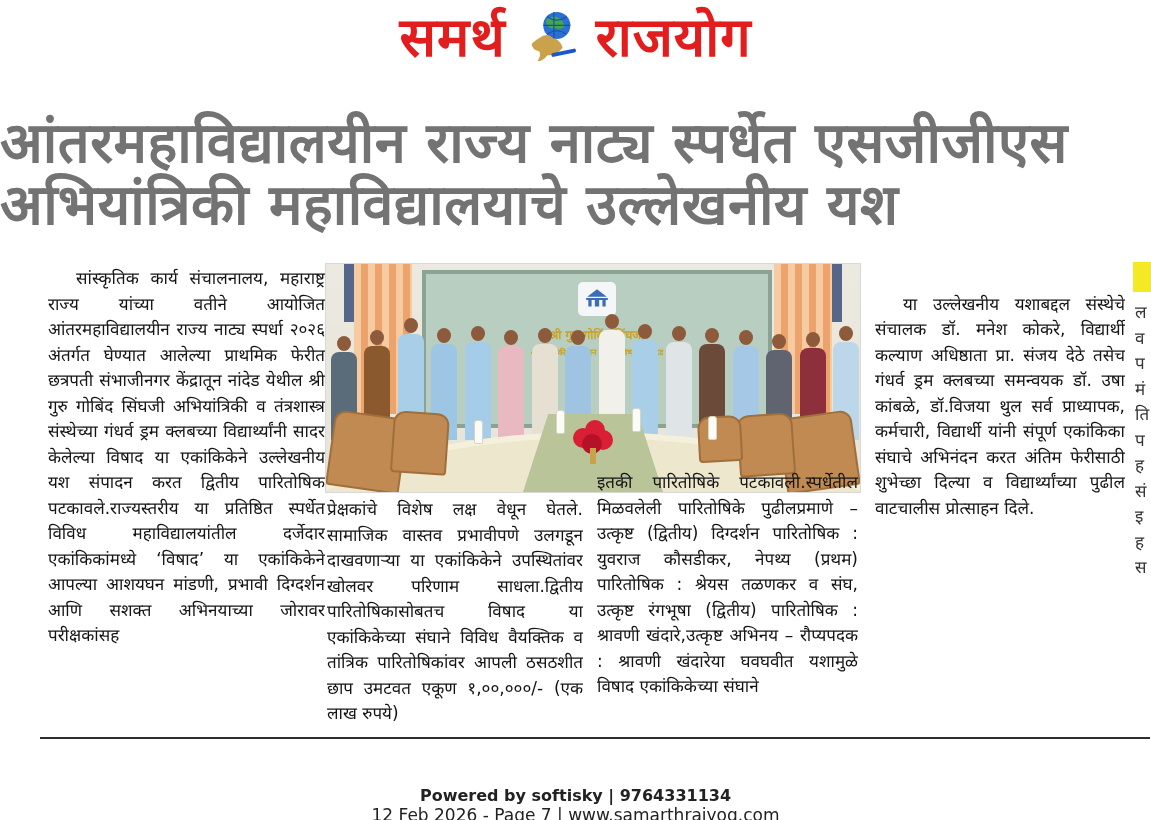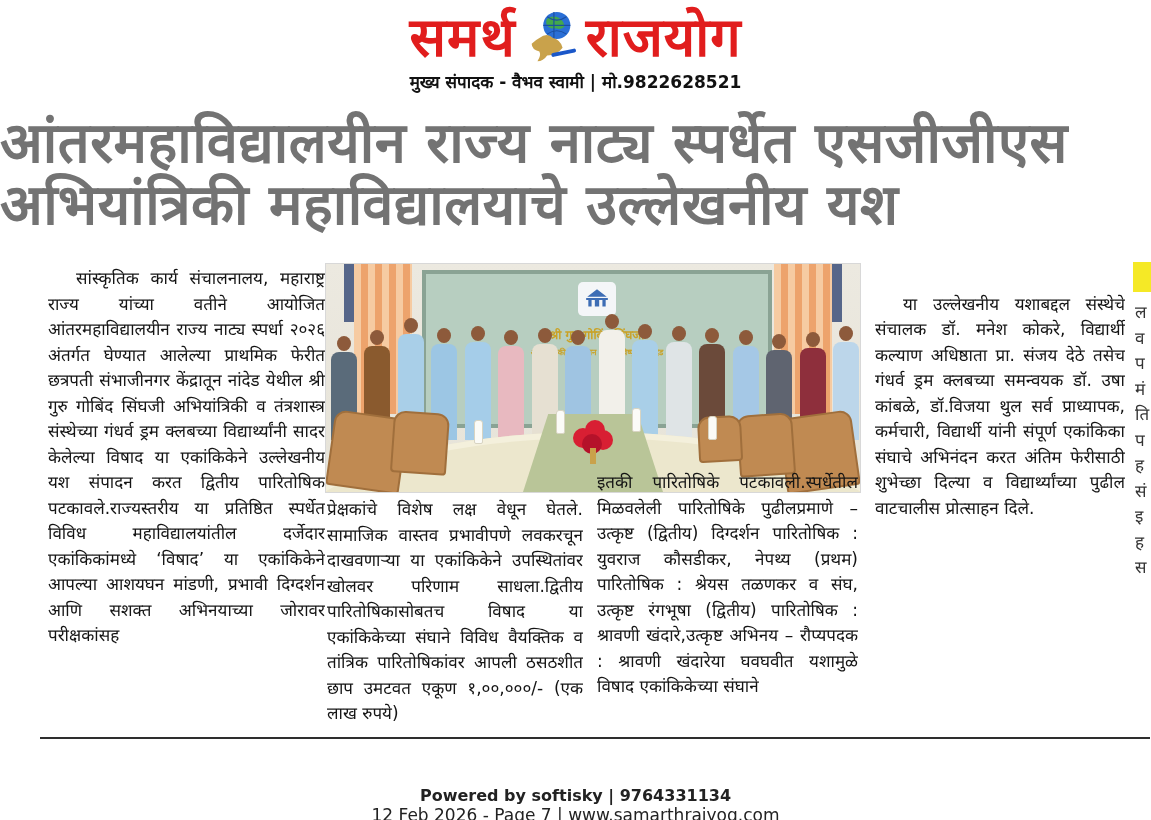--- a/index.html
+++ b/index.html
@@ -1,21 +1,21 @@
 <!DOCTYPE html>
 <html><head>
 <meta charset="utf-8">
 <style>
   html,body{margin:0;padding:0;background:#ffffff;}
   .page{position:relative;width:1151px;height:820px;background:#ffffff;overflow:hidden;
         font-family:"DejaVu Sans","Liberation Sans",sans-serif;color:#1a1a1a;}
 
   
   .masthead{position:absolute;top:8px;left:0;width:100%;text-align:center;}
-  .masthead-title{display:inline-flex;align-items:center;gap:6px;font-weight:bold;
+  .masthead-title{display:inline-flex;align-items:center;gap:16px;font-weight:bold;
         font-size:54px;line-height:60px;color:#e11d1d;letter-spacing:1px;}
   .masthead-logo{width:58px;height:58px;display:inline-block;vertical-align:middle;}
   .masthead-tagline{margin-top:2px;font-size:17px;font-weight:bold;color:#111;}
 
   
   .headline{position:absolute;top:112px;left:0;width:100%;
         font-weight:bold;color:#737373;font-size:56px;line-height:62px;letter-spacing:0.5px;}
 
   
   .bodycol{position:absolute;text-align:justify;font-size:17px;line-height:25.5px;
@@ -79,21 +79,20 @@
         <svg viewBox="0 0 60 60" width="58" height="58">
           <circle cx="36" cy="17" r="14" fill="#2a6fd6"></circle>
           <path d="M26 10 q6 -4 12 -1 q5 3 6 9 q-4 4 -9 2 q-6 1 -9 -3 q-2 -4 0 -7z" fill="#43a84b"></path>
           <path d="M33 3 v28 M22 17 h28 M26 8 q10 7 20 0 M26 26 q10 -7 20 0" stroke="#1b4fa0" stroke-width="1.2" fill="none"></path>
           <path d="M18 30 q8 -6 14 0 q8 2 10 10 q-6 8 -16 8 q-4 6 -10 6 q4 -6 2 -10 q-8 -2 -8 -8 q4 -4 8 -6z" fill="#c9a24b"></path>
           <rect x="30" y="46" width="26" height="4" rx="2" transform="rotate(-12 30 46)" fill="#1a57c9"></rect>
         </svg>
       </span>
       <span>राजयोग</span>
     </div>
-    <div class="masthead-tagline">मुख्य संपादक - वैभव स्वामी | मो.9822628521</div>
   </div>
 
   <div class="headline">
     <div>आंतरमहाविद्यालयीन राज्य नाट्य स्पर्धेत एसजीजीएस</div>
     <div>अभियांत्रिकी महाविद्यालयाचे उल्लेखनीय यश</div>
   </div>
 
   <div class="bodycol col1">
     <span class="para-indent">सांस्कृतिक कार्य संचालनालय, महाराष्ट्र राज्य यांच्या वतीने आयोजित आंतरमहाविद्यालयीन राज्य नाट्य स्पर्धा २०२६ अंतर्गत घेण्यात आलेल्या प्राथमिक फेरीत छत्रपती संभाजीनगर केंद्रातून नांदेड येथील श्री गुरु गोबिंद सिंघजी अभियांत्रिकी व तंत्रशास्त्र संस्थेच्या गंधर्व ड्रम क्लबच्या विद्यार्थ्यांनी सादर केलेल्या विषाद या एकांकिकेने उल्लेखनीय यश संपादन करत द्वितीय पारितोषिक पटकावले.राज्यस्तरीय या प्रतिष्ठित स्पर्धेत विविध महाविद्यालयांतील दर्जेदार एकांकिकांमध्ये ‘विषाद’ या एकांकिकेने आपल्या आशयघन मांडणी, प्रभावी दिग्दर्शन आणि सशक्त अभिनयाच्या जोरावर परीक्षकांसह</span>
   </div>
@@ -191,21 +190,21 @@
     <div class="bottle" style="left:382px;bottom:52px;"></div>
     <div class="ph-flower">
       <div class="bloom" style="left:0;top:10px;"></div>
       <div class="bloom" style="left:12px;top:2px;"></div>
       <div class="bloom" style="left:20px;top:12px;"></div>
       <div class="bloom" style="left:9px;top:16px;background:#b5122a;"></div>
       <div class="stem"></div>
     </div>
   </div>
 
-  <div class="bodycol colM1">प्रेक्षकांचे विशेष लक्ष वेधून घेतले. सामाजिक वास्तव प्रभावीपणे लवकरचून दाखवणाऱ्या या एकांकिकेने उपस्थितांवर खोलवर परिणाम साधला.द्वितीय पारितोषिकासोबतच विषाद या एकांकिकेच्या संघाने विविध वैयक्तिक व तांत्रिक पारितोषिकांवर आपली ठसठशीत छाप उमटवत एकूण १,००,०००/- (एक लाख रुपये)</div>
+  <div class="bodycol colM1">प्रेक्षकांचे विशेष लक्ष वेधून घेतले. सामाजिक वास्तव प्रभावीपणे उलगडून दाखवणाऱ्या या एकांकिकेने उपस्थितांवर खोलवर परिणाम साधला.द्वितीय पारितोषिकासोबतच विषाद या एकांकिकेच्या संघाने विविध वैयक्तिक व तांत्रिक पारितोषिकांवर आपली ठसठशीत छाप उमटवत एकूण १,००,०००/- (एक लाख रुपये)</div>
   <div class="bodycol colM2">इतकी पारितोषिके पटकावली.स्पर्धेतील मिळवलेली पारितोषिके पुढीलप्रमाणे – उत्कृष्ट (द्वितीय) दिग्दर्शन पारितोषिक : युवराज कौसडीकर, नेपथ्य (प्रथम) पारितोषिक : श्रेयस तळणकर व संघ, उत्कृष्ट रंगभूषा (द्वितीय) पारितोषिक : श्रावणी खंदारे,उत्कृष्ट अभिनय – रौप्यपदक : श्रावणी खंदारेया घवघवीत यशामुळे विषाद एकांकिकेच्या संघाने</div>
 
   <div class="bodycol col4">
     <br>
     <span class="para-indent">या उल्लेखनीय यशाबद्दल संस्थेचे संचालक डॉ. मनेश कोकरे, विद्यार्थी कल्याण अधिष्ठाता प्रा. संजय देठे तसेच गंधर्व ड्रम क्लबच्या समन्वयक डॉ. उषा कांबळे, डॉ.विजया थुल सर्व प्राध्यापक, कर्मचारी, विद्यार्थी यांनी संपूर्ण एकांकिका संघाचे अभिनंदन करत अंतिम फेरीसाठी शुभेच्छा दिल्या व विद्यार्थ्यांच्या पुढील वाटचालीस प्रोत्साहन दिले.</span>
   </div>
 
   <div class="yellow-box"></div>
   <div class="sliver">ल
 व

